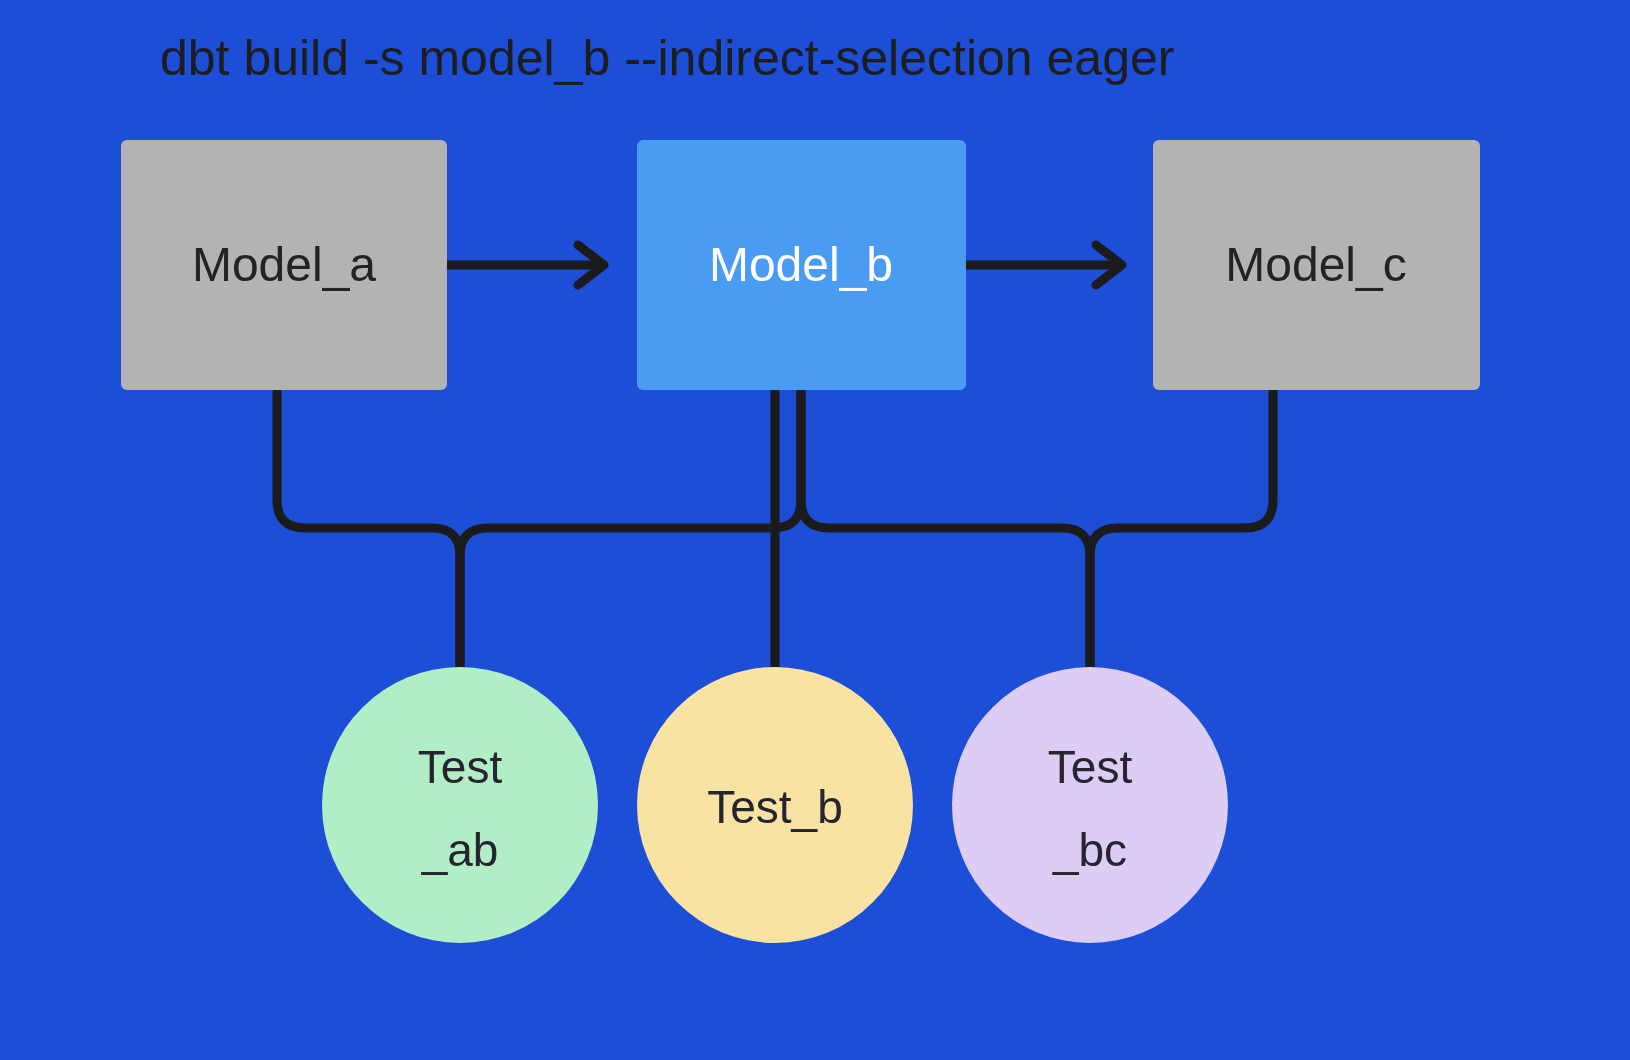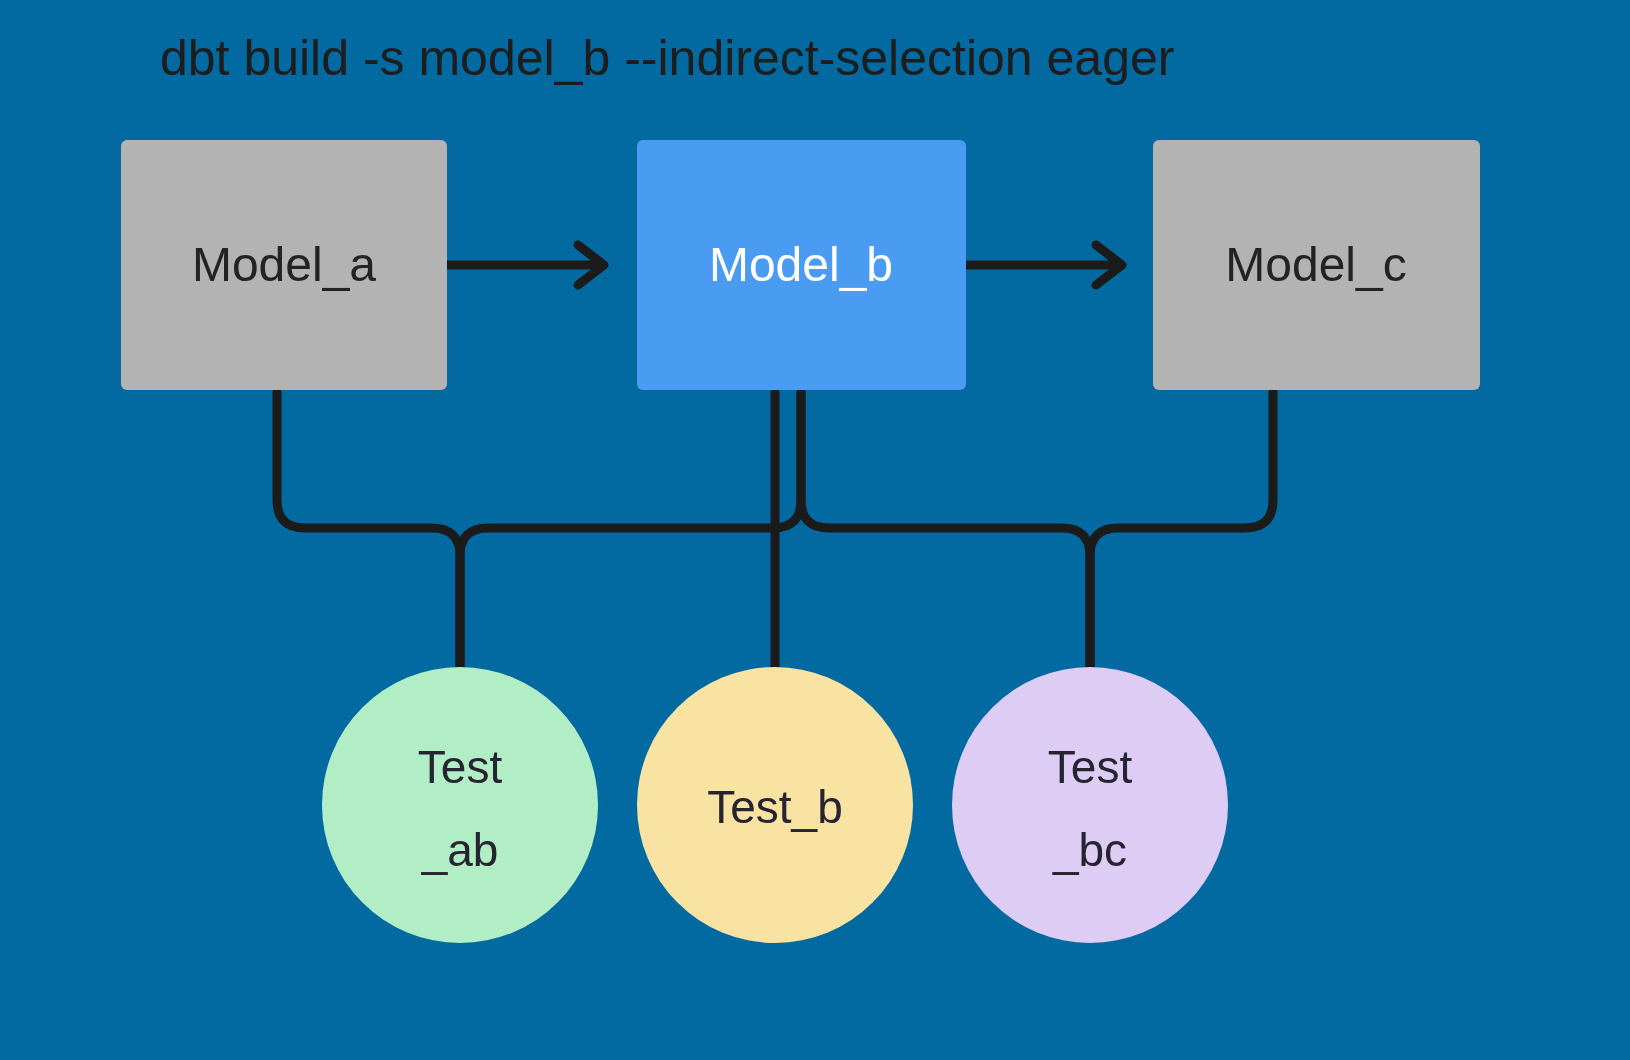--- a/index.html
+++ b/index.html
@@ -10,21 +10,21 @@
   body {
     width: 1630px;
     height: 1060px;
     font-family: "Liberation Sans", sans-serif;
     overflow: hidden;
   }
   #canvas {
     position: relative;
     width: 1630px;
     height: 1060px;
-    background: #0369a1;
+    background: #1d4ed8;
   }
   #diagram-svg {
     position: absolute;
     top: 0;
     left: 0;
     width: 1630px;
     height: 1060px;
   }
   .title-text {
     font-size: 50px;

